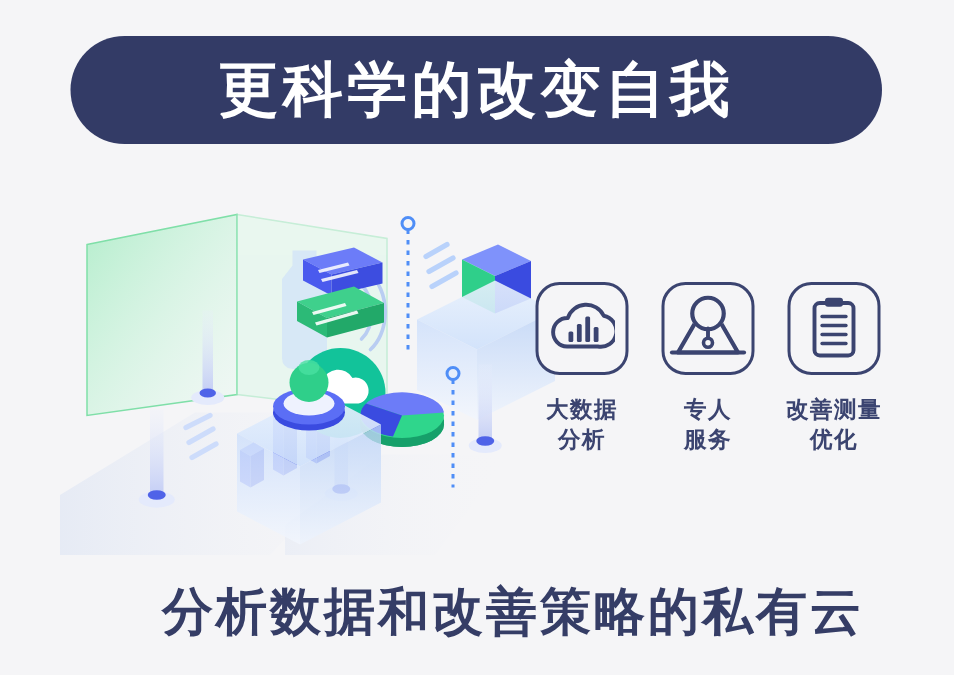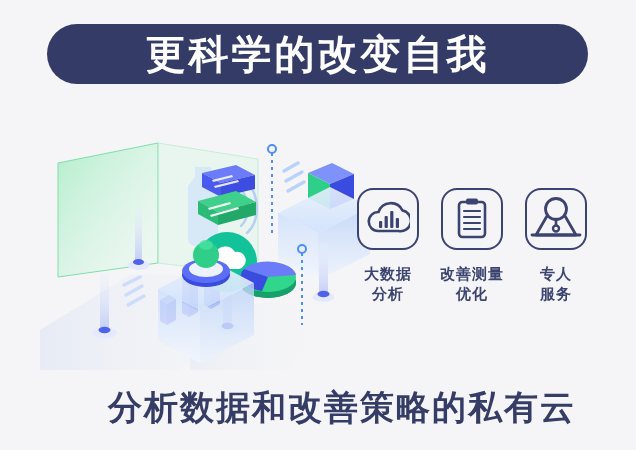--- a/index.html
+++ b/index.html
@@ -7,21 +7,21 @@
     width:636px;height:450px;
     background:#f5f5f7;
     font-family:"Liberation Sans","DejaVu Sans",sans-serif;
     overflow:hidden;
     position:relative;
   }
   .stage{position:absolute;inset:0;}
 
   
   .title-pill{
-    position:absolute;left:47px;top:24px;width:541px;height:60px;
+    position:absolute;left:47px;top:24px;width:541px;height:72px;
     background:#333b66;border-radius:38px;
     display:flex;align-items:center;justify-content:center;
   }
   .title-text{
     color:#ffffff;font-size:40px;font-weight:bold;letter-spacing:3px;
     line-height:1;white-space:nowrap;
   }
 
   
   .tagline{
@@ -239,20 +239,36 @@
             <rect x="13" y="22" width="3.2" height="7" rx="1"></rect>
             <rect x="18.6" y="17" width="3.2" height="12" rx="1"></rect>
             <rect x="24.2" y="12" width="3.2" height="17" rx="1"></rect>
             <rect x="29.8" y="19" width="3.2" height="10" rx="1"></rect>
           </g>
         </svg>
       </div>
       <div class="feature-label">
         <span>大数据</span>
         <span>分析</span>
+      </div>
+    </div>
+
+    <div class="feature">
+      <div class="feature-icon">
+        <svg width="52" height="48" viewBox="0 0 52 48">
+          <circle cx="26" cy="14" r="10.5" fill="none" stroke="#3b4470" stroke-width="2.8"></circle>
+          <path d="M17,21 L6,40 L46,40 L35,21" fill="none" stroke="#3b4470" stroke-width="2.8" stroke-linejoin="round"></path>
+          <line x1="2" y1="40" x2="50" y2="40" stroke="#3b4470" stroke-width="2.8" stroke-linecap="round"></line>
+          <line x1="26" y1="24" x2="26" y2="30" stroke="#3b4470" stroke-width="2.6" stroke-linecap="round"></line>
+          <circle cx="26" cy="33.5" r="3" fill="none" stroke="#3b4470" stroke-width="2.4"></circle>
+        </svg>
+      </div>
+      <div class="feature-label">
+        <span>专人</span>
+        <span>服务</span>
       </div>
     </div>
 
     <div class="feature">
       <div class="feature-icon">
         <svg width="40" height="44" viewBox="0 0 40 44">
           <rect x="7" y="5" width="26" height="35" rx="3.5" fill="none" stroke="#3b4470" stroke-width="2.6"></rect>
           <rect x="14" y="1.5" width="12" height="6" rx="2" fill="#3b4470"></rect>
           <g stroke="#3b4470" stroke-width="2.2" stroke-linecap="round">
             <line x1="12" y1="14" x2="28" y2="14"></line>
@@ -261,33 +277,17 @@
             <line x1="12" y1="32" x2="28" y2="32"></line>
           </g>
         </svg>
       </div>
       <div class="feature-label">
         <span>改善测量</span>
         <span>优化</span>
       </div>
     </div>
 
-    <div class="feature">
-      <div class="feature-icon">
-        <svg width="52" height="48" viewBox="0 0 52 48">
-          <circle cx="26" cy="14" r="10.5" fill="none" stroke="#3b4470" stroke-width="2.8"></circle>
-          <path d="M17,21 L6,40 L46,40 L35,21" fill="none" stroke="#3b4470" stroke-width="2.8" stroke-linejoin="round"></path>
-          <line x1="2" y1="40" x2="50" y2="40" stroke="#3b4470" stroke-width="2.8" stroke-linecap="round"></line>
-          <line x1="26" y1="24" x2="26" y2="30" stroke="#3b4470" stroke-width="2.6" stroke-linecap="round"></line>
-          <circle cx="26" cy="33.5" r="3" fill="none" stroke="#3b4470" stroke-width="2.4"></circle>
-        </svg>
-      </div>
-      <div class="feature-label">
-        <span>专人</span>
-        <span>服务</span>
-      </div>
-    </div>
-
   </div>
 
   <div class="tagline">分析数据和改善策略的私有云</div>
 
 </div>
 
 </body></html>

